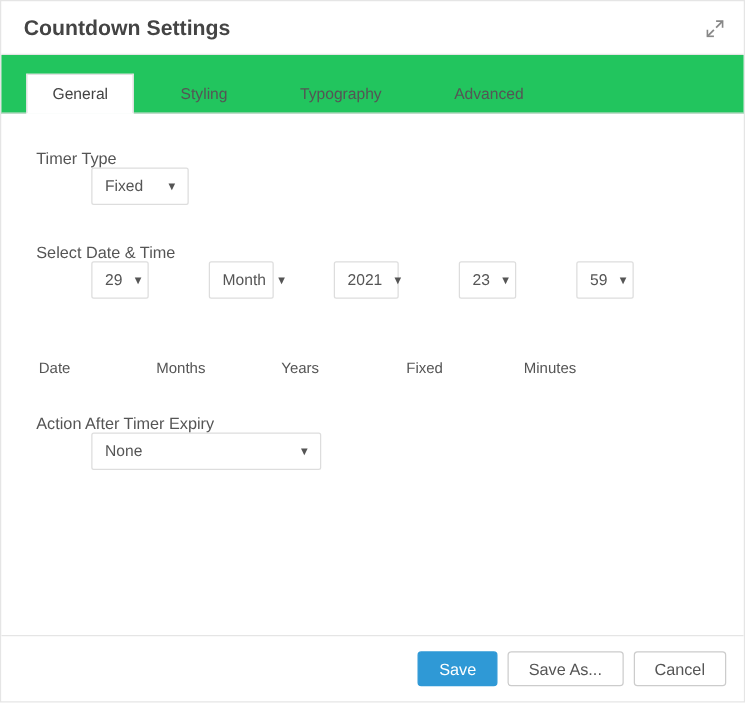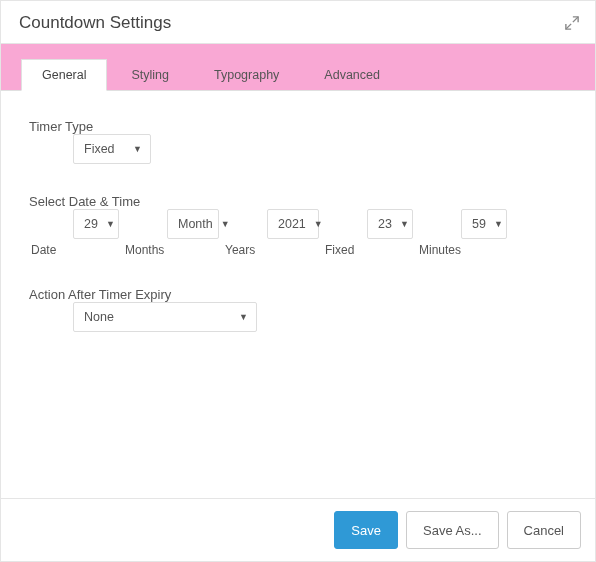--- a/index.html
+++ b/index.html
@@ -15,36 +15,36 @@
   }
   .header {
     display: flex;
     justify-content: space-between;
     align-items: center;
     padding: 12px 16px 10px 18px;
     border-bottom: 1px solid #e5e5e5;
   }
   .title {
     font-size: 17px;
-    font-weight: 400;
+    font-weight: 700;
     color: #444;
   }
   .expand-icon {
     width: 14px; height: 14px;
     display: inline-flex;
     cursor: pointer;
     color: #888;
   }
   .tabs {
     display: flex;
-    background: #f9a8d4;
+    background: #22c55e;
     border-bottom: 1px solid #e0e0e0;
     padding-top: 14px;
     padding-left: 20px;
-    gap: 3px;
+    gap: 16px;
   }
   .tab {
     padding: 8px 20px;
     font-size: 12.5px;
     color: #555;
     cursor: pointer;
     border: 1px solid transparent;
     position: relative;
     top: 1px;
   }
@@ -89,46 +89,46 @@
   .select .caret {
     font-size: 9px;
     color: #555;
     margin-left: 8px;
   }
   .dt-group {
     display: flex;
     gap: 4px;
     flex-wrap: wrap;
   }
-  .dt-item { display: flex; flex-direction: column; }
+  .dt-item { display: flex; flex-direction: column; gap: 24px; }
   .dt-caption {
     font-size: 12px;
     color: #555;
-    margin-top: 4px;
+    margin-top: 24px;
     padding-left: 2px;
   }
   .w-date { width: 46px; }
   .w-month { width: 52px; }
   .w-year { width: 52px; }
   .w-hour { width: 46px; }
   .w-min { width: 46px; }
   .w-timer { width: 78px; }
   .w-action { width: 184px; }
   .footer {
     position: absolute;
     bottom: 0; left: 0; right: 0;
     border-top: 1px solid #e5e5e5;
     padding: 12px 14px;
     display: flex;
     justify-content: flex-end;
     gap: 8px;
     background: #fff;
   }
   .btn {
-    height: 38px;
+    height: 28px;
     padding: 0 16px;
     border: 1px solid #ccc;
     background: #fff;
     border-radius: 3px;
     font-size: 13px;
     color: #555;
     cursor: pointer;
   }
   .btn.primary {
     background: #2f99d6;

